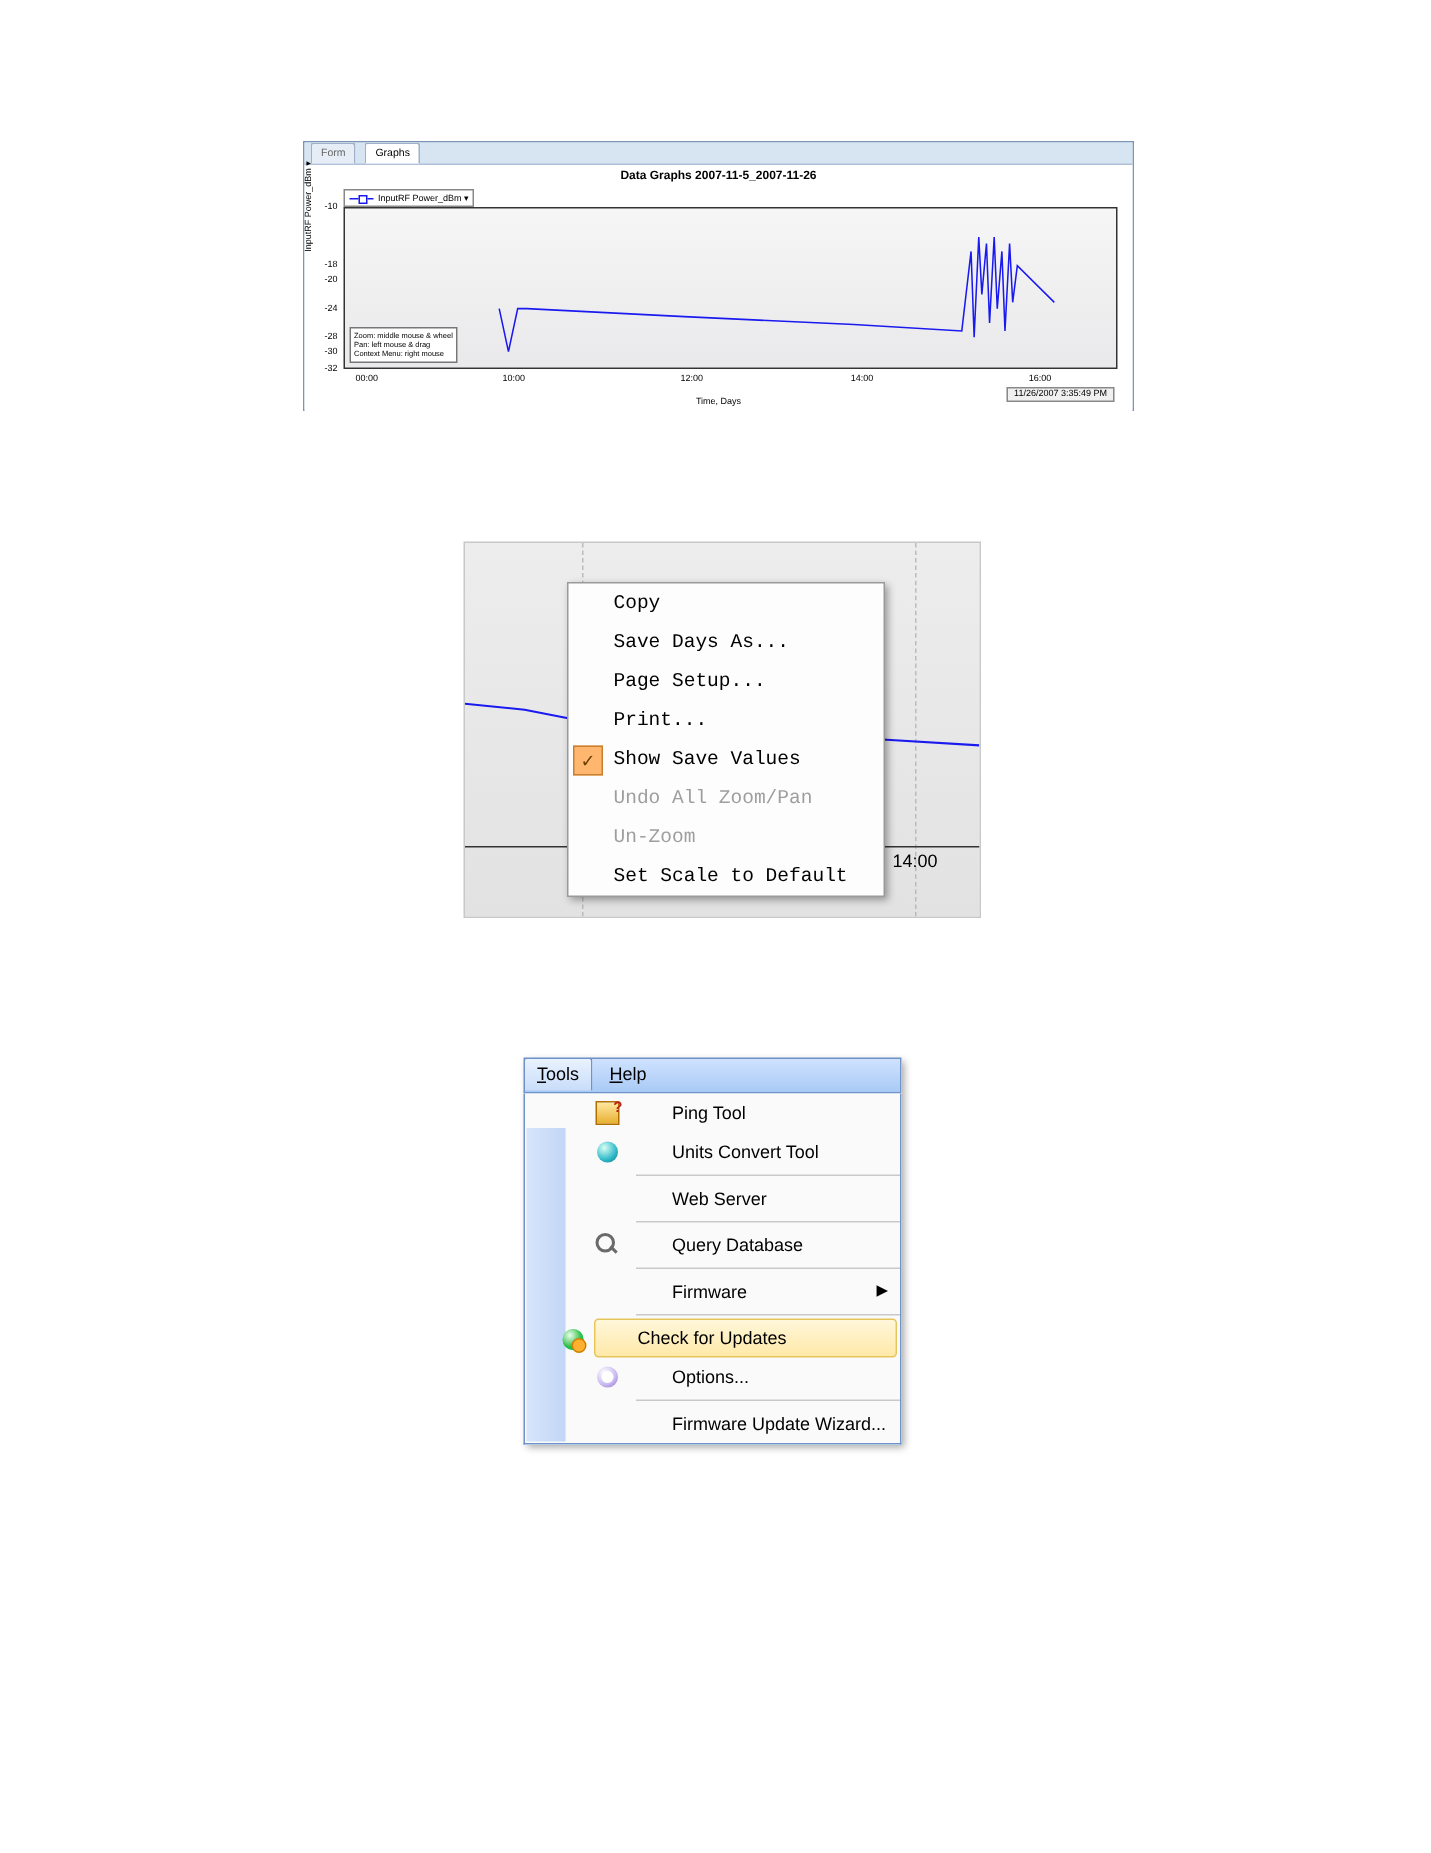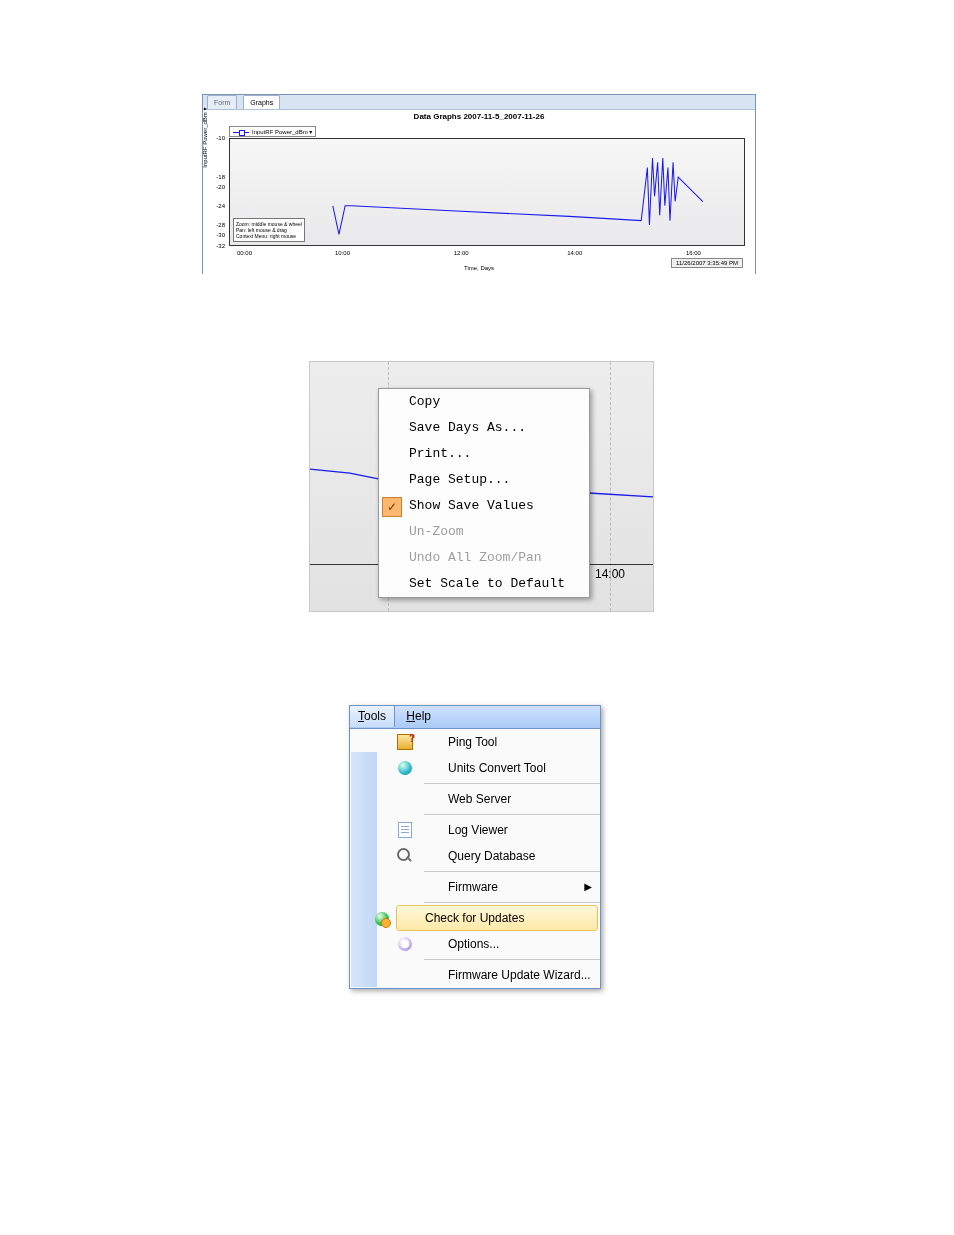--- a/index.html
+++ b/index.html
@@ -196,28 +196,28 @@
     <div class="gridline" style="left:300px"></div>
     <svg style="position:absolute;left:0;top:0;width:100%;height:100%" viewBox="0 0 345 251" preserveAspectRatio="none">
       <polyline points="0,108 40,112 70,118 280,132 345,136" fill="none" stroke="#1a1af0" stroke-width="1.4"></polyline>
     </svg>
     <div class="plot-bottom"></div>
     <div class="xtick2" style="left:300px">14:00</div>
 
     <div class="ctx-menu">
       <div class="ctx-item">Copy</div>
       <div class="ctx-item">Save Days As...</div>
+      <div class="ctx-item">Page Setup...</div>
       <div class="ctx-item">Print...</div>
-      <div class="ctx-item">Page Setup...</div>
       <div class="ctx-item">
         <span class="ctx-check">✓</span>
         <span>Show Save Values</span>
       </div>
+      <div class="ctx-item disabled">Undo All Zoom/Pan</div>
       <div class="ctx-item disabled">Un-Zoom</div>
-      <div class="ctx-item disabled">Undo All Zoom/Pan</div>
       <div class="ctx-item">Set Scale to Default</div>
     </div>
   </div>
 
   <div class="fig3">
     <div class="menubar">
       <span class="menu open"><span class="underline">T</span><span>ools</span></span>
       <span class="menu"><span class="underline">H</span><span>elp</span></span>
     </div>
     <div class="dropdown">
@@ -233,26 +233,20 @@
           </span>
         <span>Units Convert Tool</span>
       </div>
       <div class="dd-sep"></div>
       <div class="dd-row">
         <span>Web Server</span>
       </div>
       <div class="dd-sep"></div>
       <div class="dd-row">
         <span class="dd-icon">
-            <span class="ico-log"></span>
-          </span>
-        <span>Log Viewer</span>
-      </div>
-      <div class="dd-row">
-        <span class="dd-icon">
             <span class="ico-query"></span>
           </span>
         <span>Query Database</span>
       </div>
       <div class="dd-sep"></div>
       <div class="dd-row">
         <span>Firmware</span>
         <span class="submenu-arrow">▶</span>
       </div>
       <div class="dd-sep"></div>

